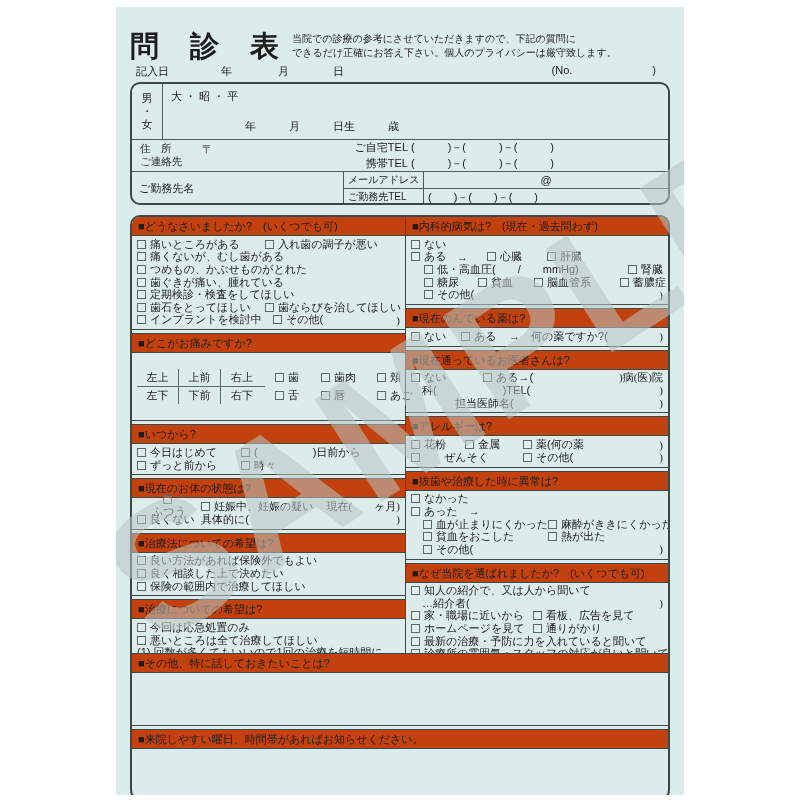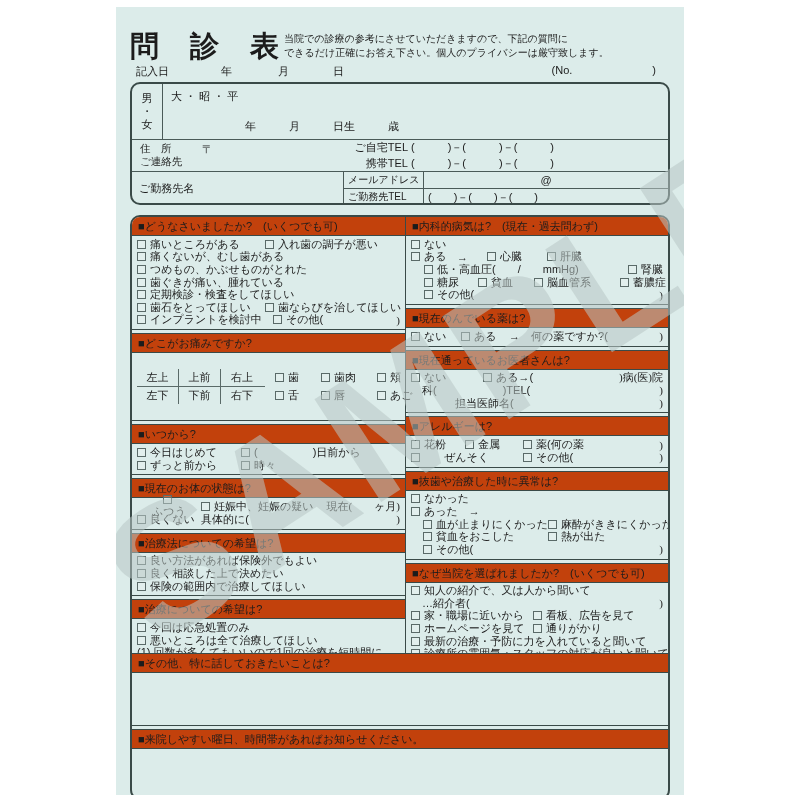--- a/index.html
+++ b/index.html
@@ -1,21 +1,21 @@
 <!DOCTYPE html>
 <html><head>
 <meta charset="utf-8">
 <style>
   html,body{margin:0;padding:0;}
   body{width:800px;height:801px;background:#ffffff;position:relative;
        font-family:"Liberation Sans","DejaVu Sans",sans-serif;color:#1c1c1c;overflow:hidden;}
   .sheet{position:absolute;left:116px;top:7px;width:568px;height:788px;background:#dcecea;
          box-sizing:border-box;padding:10px 14px 0;overflow:hidden;}
   
-  .title-row{display:flex;align-items:flex-end;gap:4px;height:44px;margin-bottom:3px;}
+  .title-row{display:flex;align-items:flex-end;gap:12px;height:44px;margin-bottom:3px;}
   .form-title{font-size:29px;font-weight:bold;margin:0;line-height:1;letter-spacing:1px;white-space:nowrap;}
   .note{font-size:10px;line-height:1.4;padding-bottom:1px;white-space:nowrap;}
   
   .date-row{display:flex;align-items:flex-start;font-size:11px;height:16px;padding-left:6px;margin-bottom:2px;}
   .dr-y{margin-left:52px}.dr-m{margin-left:46px}.dr-d{margin-left:44px}
   .dr-no{margin-left:auto}.dr-noc{margin-left:80px;margin-right:14px}
   
   .profile-box{border:2px solid #3a4a48;border-radius:10px;height:119px;display:flex;flex-direction:column;
                overflow:hidden;font-size:11px;background:#dcecea;}
   .p-row1{height:55px;display:flex;flex:none;}

